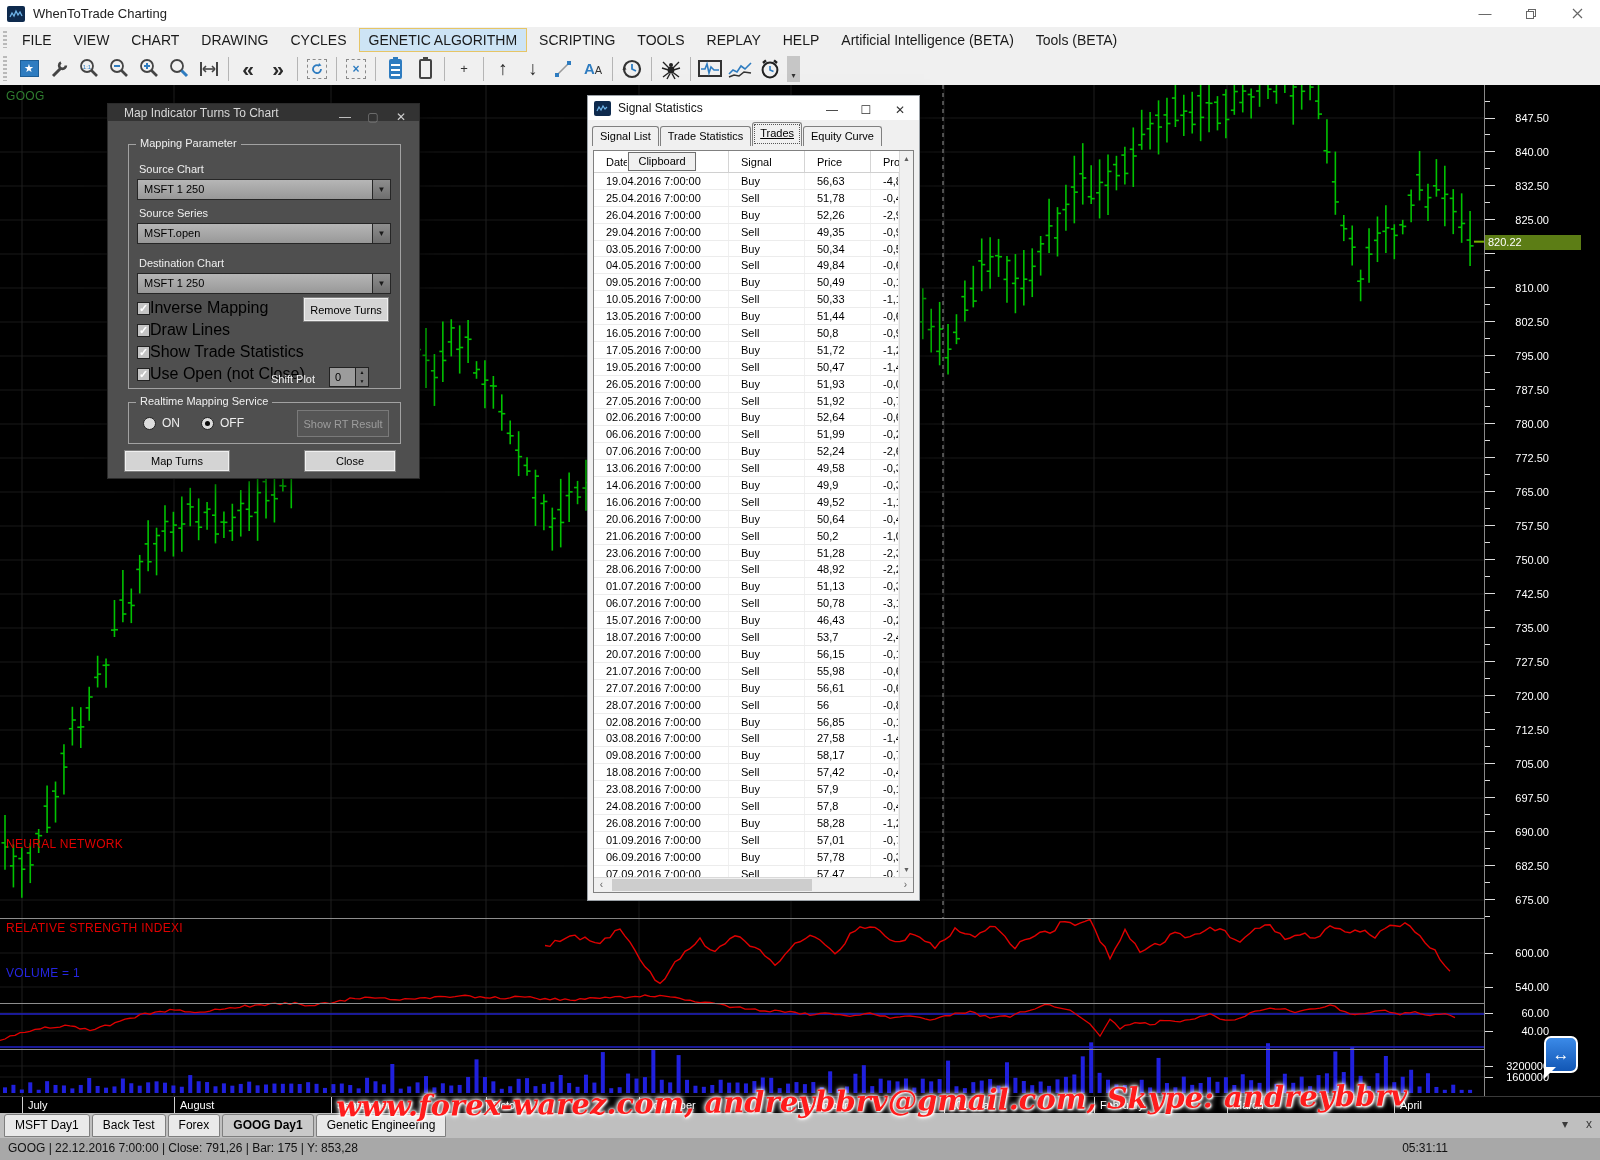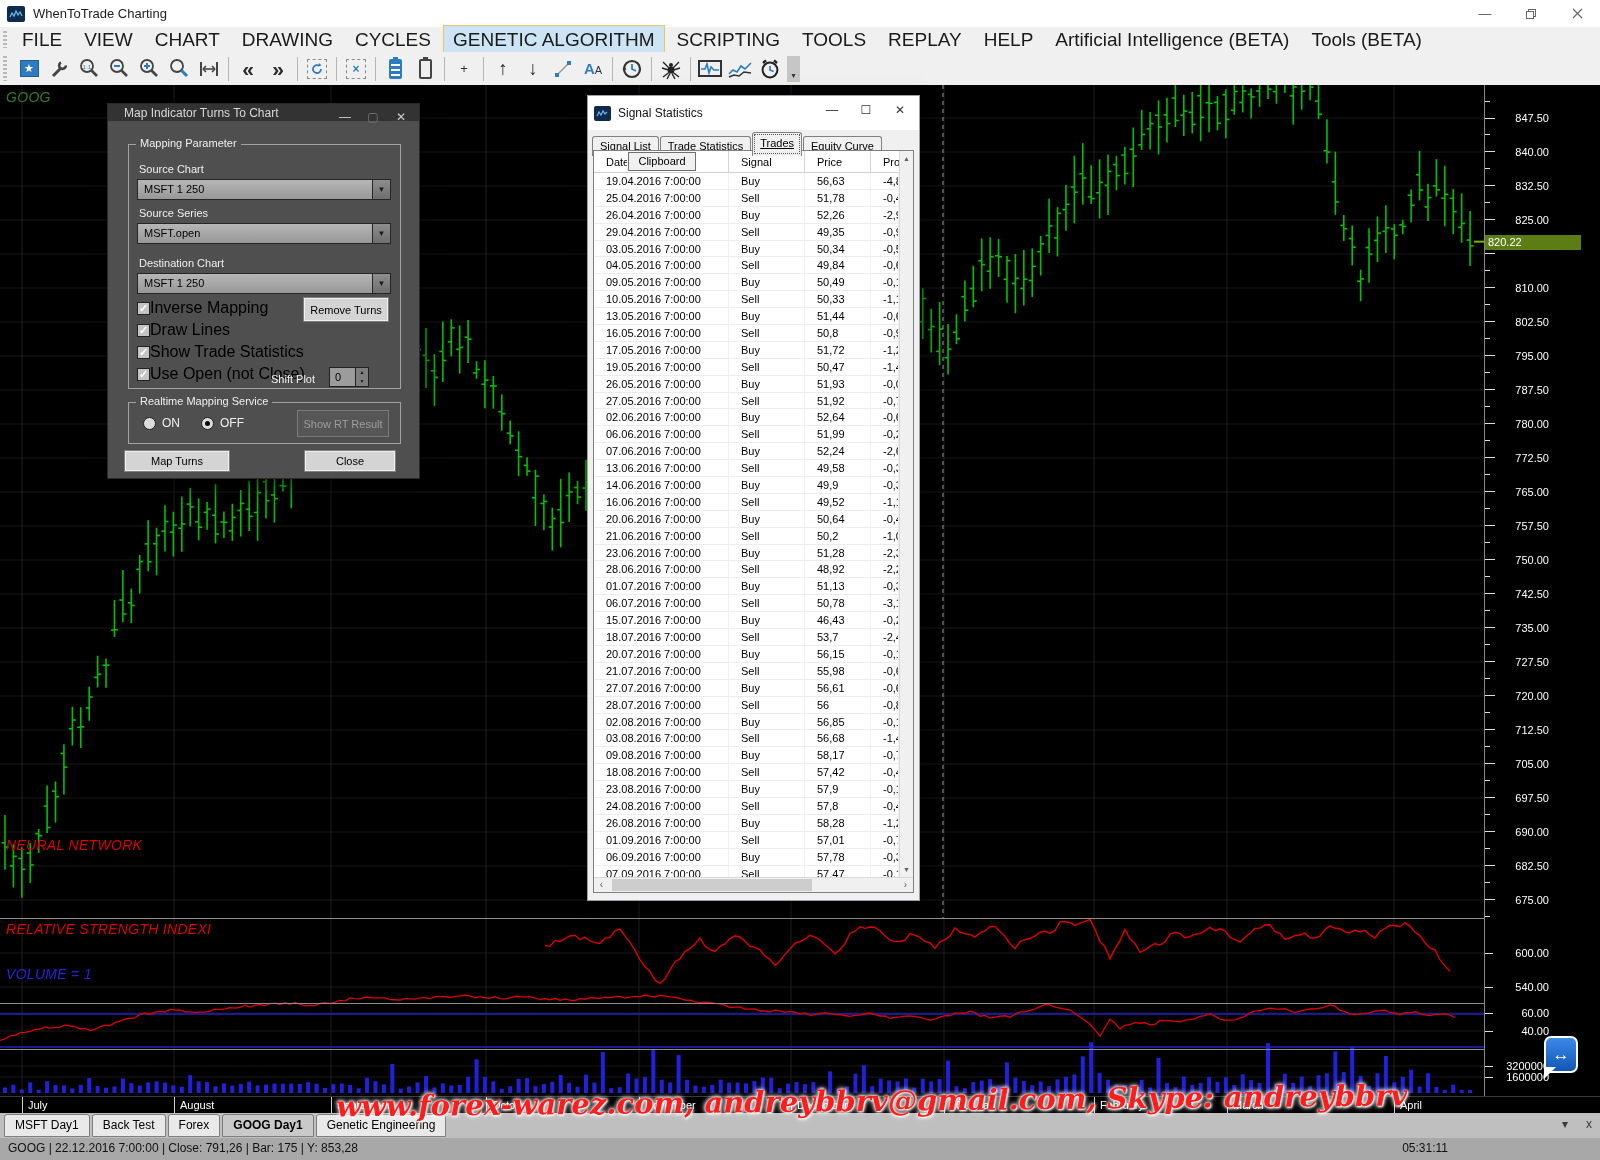--- a/index.html
+++ b/index.html
@@ -13,21 +13,21 @@
     display:flex; align-items:center; justify-content:center; }
   #app-icon svg { display:block; }
   #title-text { margin-left:8px; font-size:13px; color:#222; }
   .wincontrols { position:absolute; right:0; top:0; height:27px; display:flex; }
   .winbtn { width:46px; height:27px; display:flex; align-items:center; justify-content:center; color:#555; font-size:13px; }
 
   
   #menubar { height:25px; background:#f0f0f0; display:flex; align-items:center; position:relative; padding-left:12px; }
   .grip { position:absolute; left:3px; top:4px; bottom:4px; width:4px;
     background-image:repeating-linear-gradient(#b9b9b9 0 2px, transparent 2px 4px); }
-  .menu-item { padding:3px 9px; font-size:19px; color:#1a1a1a; margin-right:2px; border:1px solid transparent; }
+  .menu-item { padding:3px 9px; font-size:14px; color:#1a1a1a; margin-right:2px; border:1px solid transparent; }
   .menu-item.active { background:#cde4f5; border:1px solid #e6c566; }
 
   
   #toolbar { height:33px; background:#f0f0f0; display:flex; align-items:center; position:relative; padding-left:14px; }
   .tb-icon { width:30px; height:26px; display:flex; align-items:center; justify-content:center;
     color:#333; font-size:17px; }
   .tb-sep { width:1px; height:24px; background:#b5b5b5; margin:0 4px; }
   .icon-box-blue { width:19px; height:17px; background:#2e7cc0; border:1px solid #1c5e97; color:#fff;
     font-size:11px; display:flex; align-items:center; justify-content:center; }
   .dashed-box { width:20px; height:20px; border:1.5px dashed #8a8a8a; color:#2e7cc0;
@@ -40,21 +40,21 @@
   .chevrons { font-weight:bold; font-size:21px; color:#2b2b2b; line-height:20px; }
   .font-tool b { color:#2e7cc0; font-size:15px; }
   .font-tool span { color:#333; font-size:11px; }
   #tb-overflow { width:13px; height:26px; background:#c6c6c6; color:#333; font-size:8px;
     display:flex; align-items:flex-end; justify-content:center; padding-bottom:2px; margin-left:2px; }
 
   
   #chart { position:relative; width:1600px; height:1028px; background:#000; }
   #plot-svg { position:absolute; left:0; top:0; }
   .panel-sep { position:absolute; left:0; width:1600px; height:1px; background:#8d8d8d; }
-  .panel-label { position:absolute; font-size:14px; letter-spacing:.3px;font-style:italic; }
+  .panel-label { position:absolute; font-size:12px; letter-spacing:.3px; }
   #symbol-label { left:6px; top:4px; color:#2f7d2f; }
   #nn-label { left:6px; top:752px; color:#e00000; }
   #rsi-label { left:6px; top:836px; color:#e00000; }
   #vol-label { left:6px; top:881px; color:#2525e0; }
 
   
   #axis { position:absolute; left:1484px; top:0; width:116px; height:1011px; background:#000; border-left:1px solid #888; }
   .tick { position:absolute; left:0; height:1px; background:#ddd; }
   .axis-lbl { position:absolute; left:12px; width:52px; text-align:right; color:#fff; font-size:11px; }
   .axis-lbl.wide { left:4px; width:60px; }
@@ -109,21 +109,21 @@
   .spin .arrows div { flex:1; background:#7e7e7e; border-left:1px solid #222; color:#111; font-size:5px;
     text-align:center; line-height:9px; }
   .radiorow { position:absolute; display:flex; align-items:center; }
   .radio { width:13px; height:13px; border-radius:50%; background:#dcdcdc; border:1px solid #222; position:relative; }
   .radio.sel:after { content:""; position:absolute; left:3px; top:3px; width:5px; height:5px; border-radius:50%; background:#0a0a0a; }
   .radiorow span.lbl { margin-left:6px; color:#efefef; font-size:12px; }
 
   
   #sig-dlg { position:absolute; left:587px; top:95px; width:333px; height:806px; z-index:30;
     background:#f0f0f0; border:1px solid #9aa0a6; box-shadow:4px 6px 18px rgba(0,0,0,.55); }
-  #sig-title { height:34px; background:#fff; display:flex; align-items:center; padding-left:6px; position:relative; }
+  #sig-title { height:24px; background:#fff; display:flex; align-items:center; padding-left:6px; position:relative; }
   #sig-icon { width:17px; height:15px; background:#0e2a4d; border-radius:2px; display:flex; align-items:center; justify-content:center; }
   #sig-title-text { margin-left:7px; font-size:12px; color:#111; }
   #sig-controls { position:absolute; right:2px; top:0; height:28px; display:flex; }
   #sig-controls span { width:34px; display:flex; align-items:center; justify-content:center; color:#333; font-size:12px; }
   #sig-tabs { height:26px; padding:4px 4px 0 4px; display:flex; align-items:flex-end; }
   .stab { font-size:11px; color:#000; background:#f0f0f0; border:1px solid #808080; border-bottom:none;
     border-radius:3px 3px 0 0; padding:3px 7px; margin-right:1px; height:20px; }
   .stab.active { height:24px; padding-top:4px; outline:1px dotted #555; outline-offset:-3px; position:relative; z-index:2;text-decoration:underline; }
   #sig-frame { position:absolute; left:5px; right:5px; top:54px; bottom:7px; background:#fff; border:1px solid #808080; }
   #sig-header { position:relative; height:22px; border-bottom:1px solid #d0d0d0; display:flex; }
@@ -1514,21 +1514,21 @@
         </div>
         <div class="srow">
           <div class="scell c-date">02.08.2016 7:00:00</div>
           <div class="scell c-sig">Buy</div>
           <div class="scell c-price">56,85</div>
           <div class="scell c-prof">-0,1</div>
         </div>
         <div class="srow">
           <div class="scell c-date">03.08.2016 7:00:00</div>
           <div class="scell c-sig">Sell</div>
-          <div class="scell c-price">56,68</div>
+          <div class="scell c-price">27,58</div>
           <div class="scell c-prof">-1,4</div>
         </div>
         <div class="srow">
           <div class="scell c-date">09.08.2016 7:00:00</div>
           <div class="scell c-sig">Buy</div>
           <div class="scell c-price">58,17</div>
           <div class="scell c-prof">-0,7</div>
         </div>
         <div class="srow">
           <div class="scell c-date">18.08.2016 7:00:00</div>

